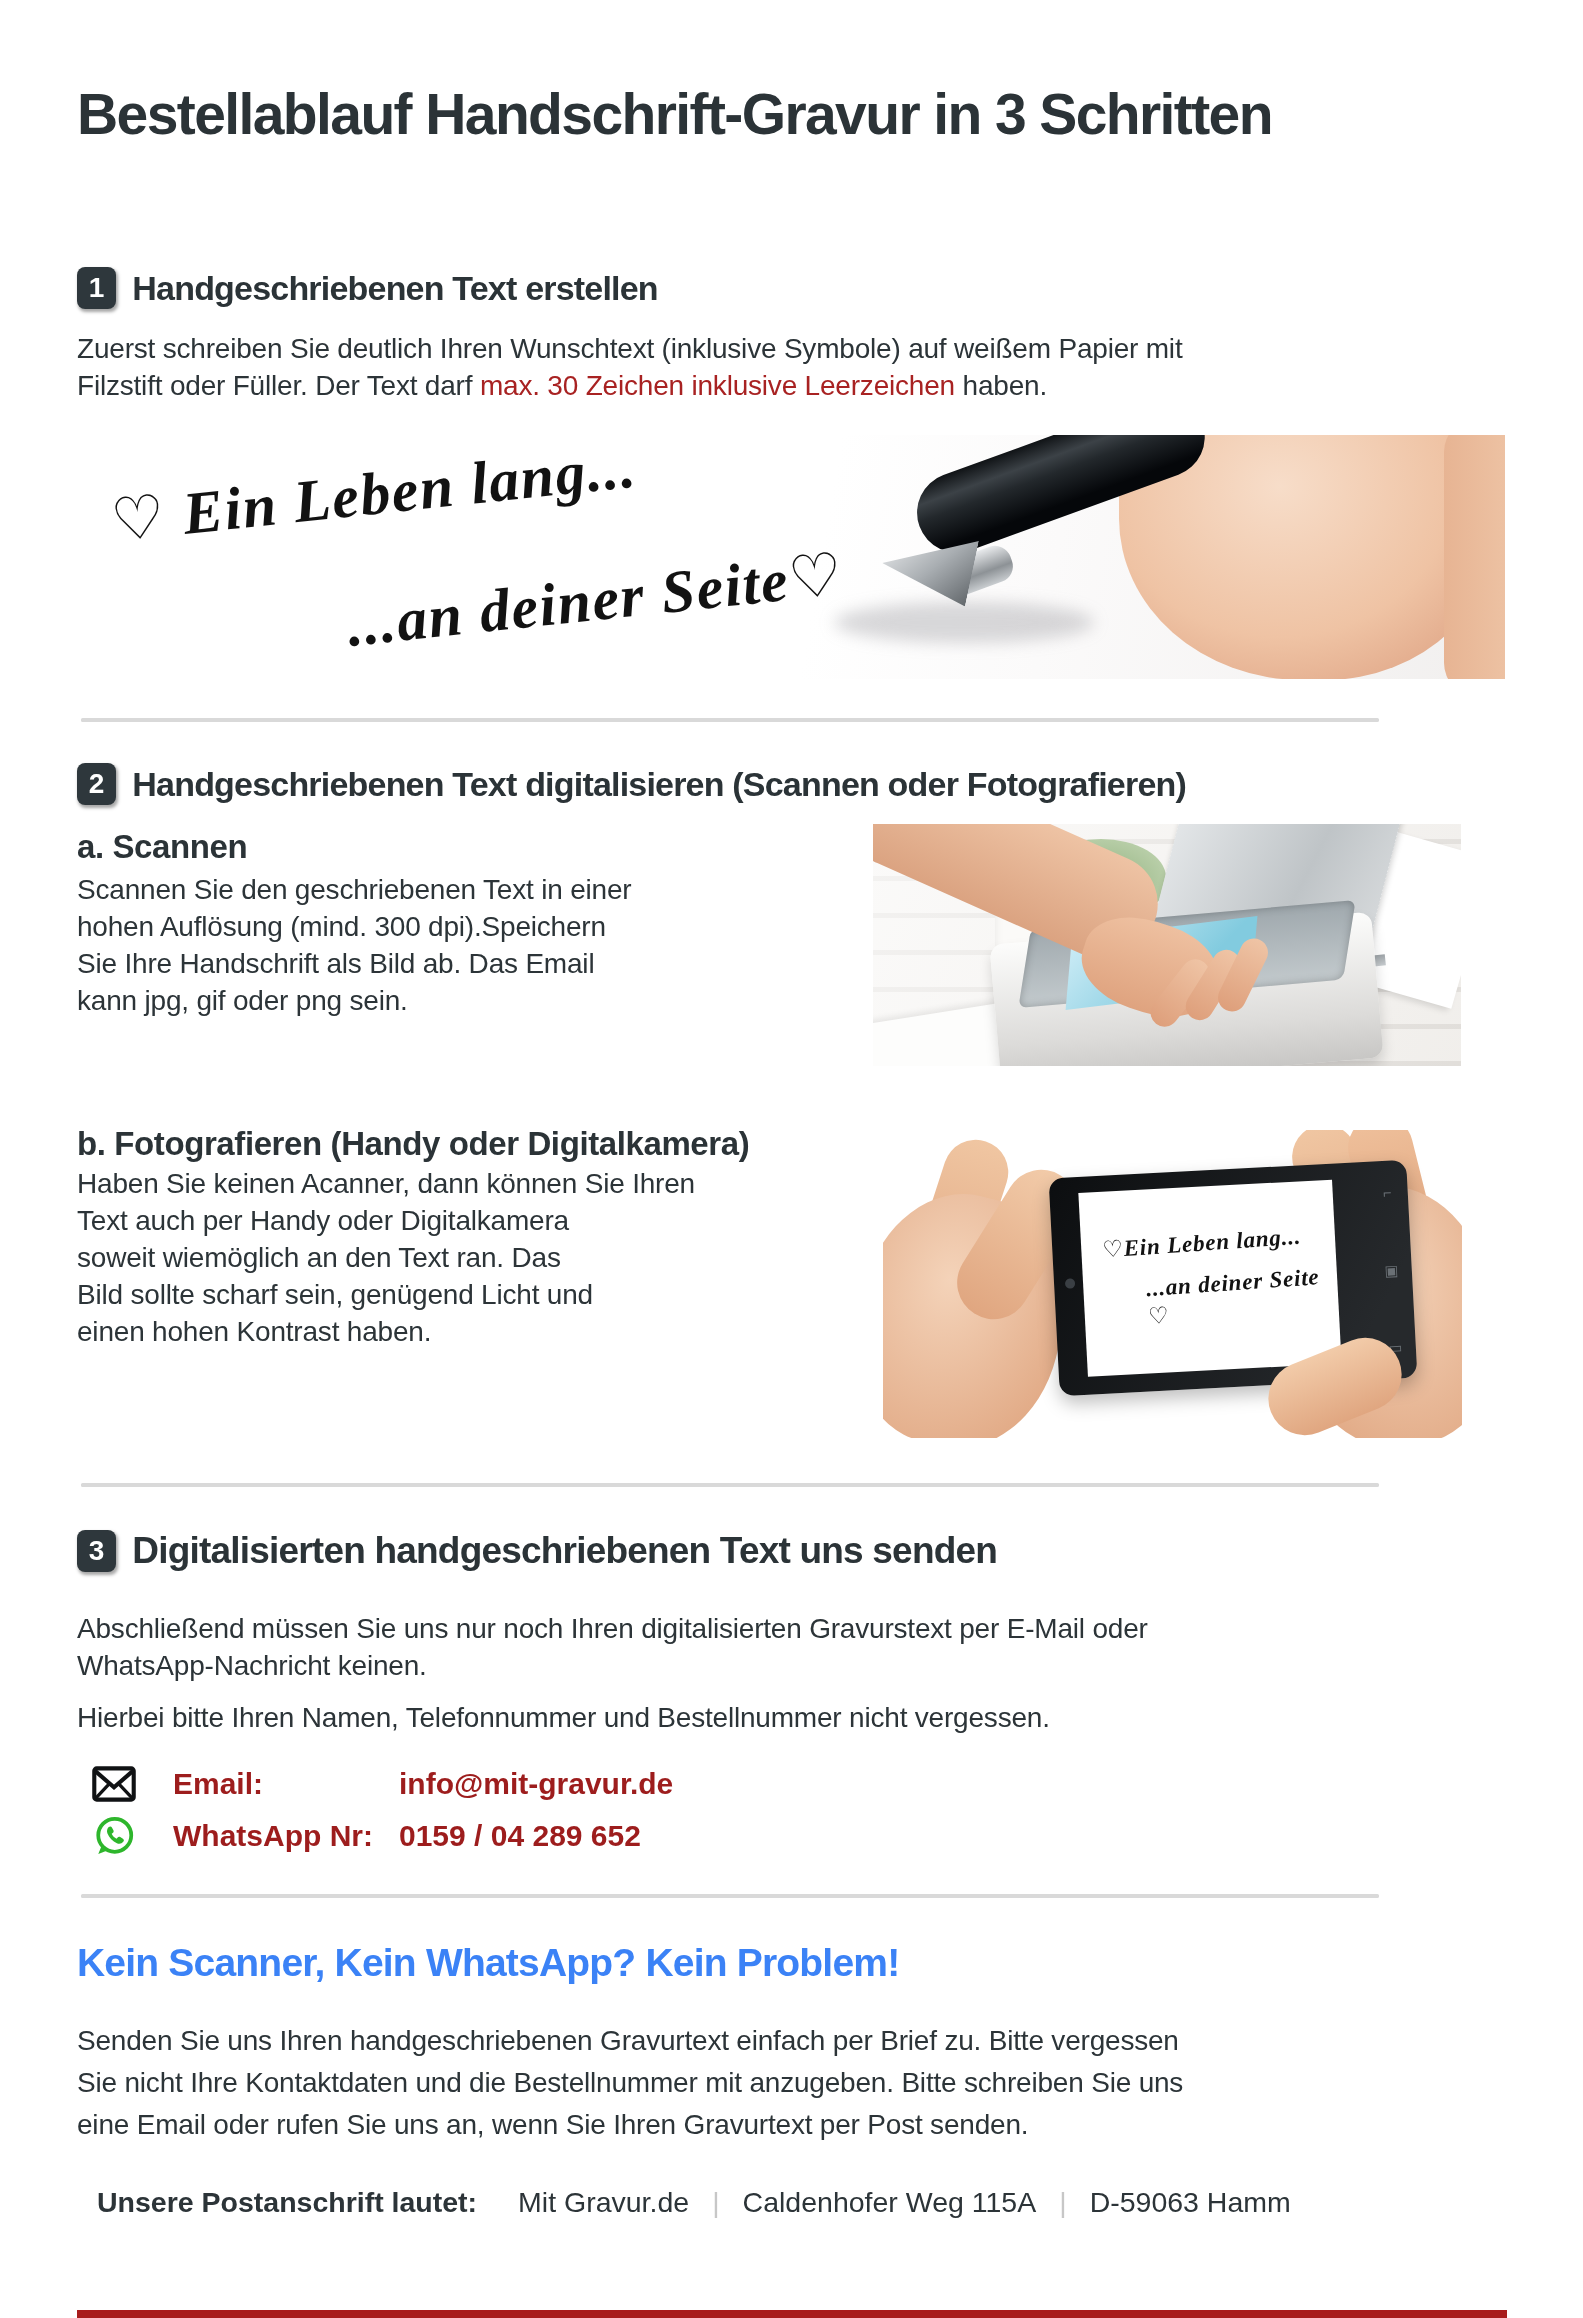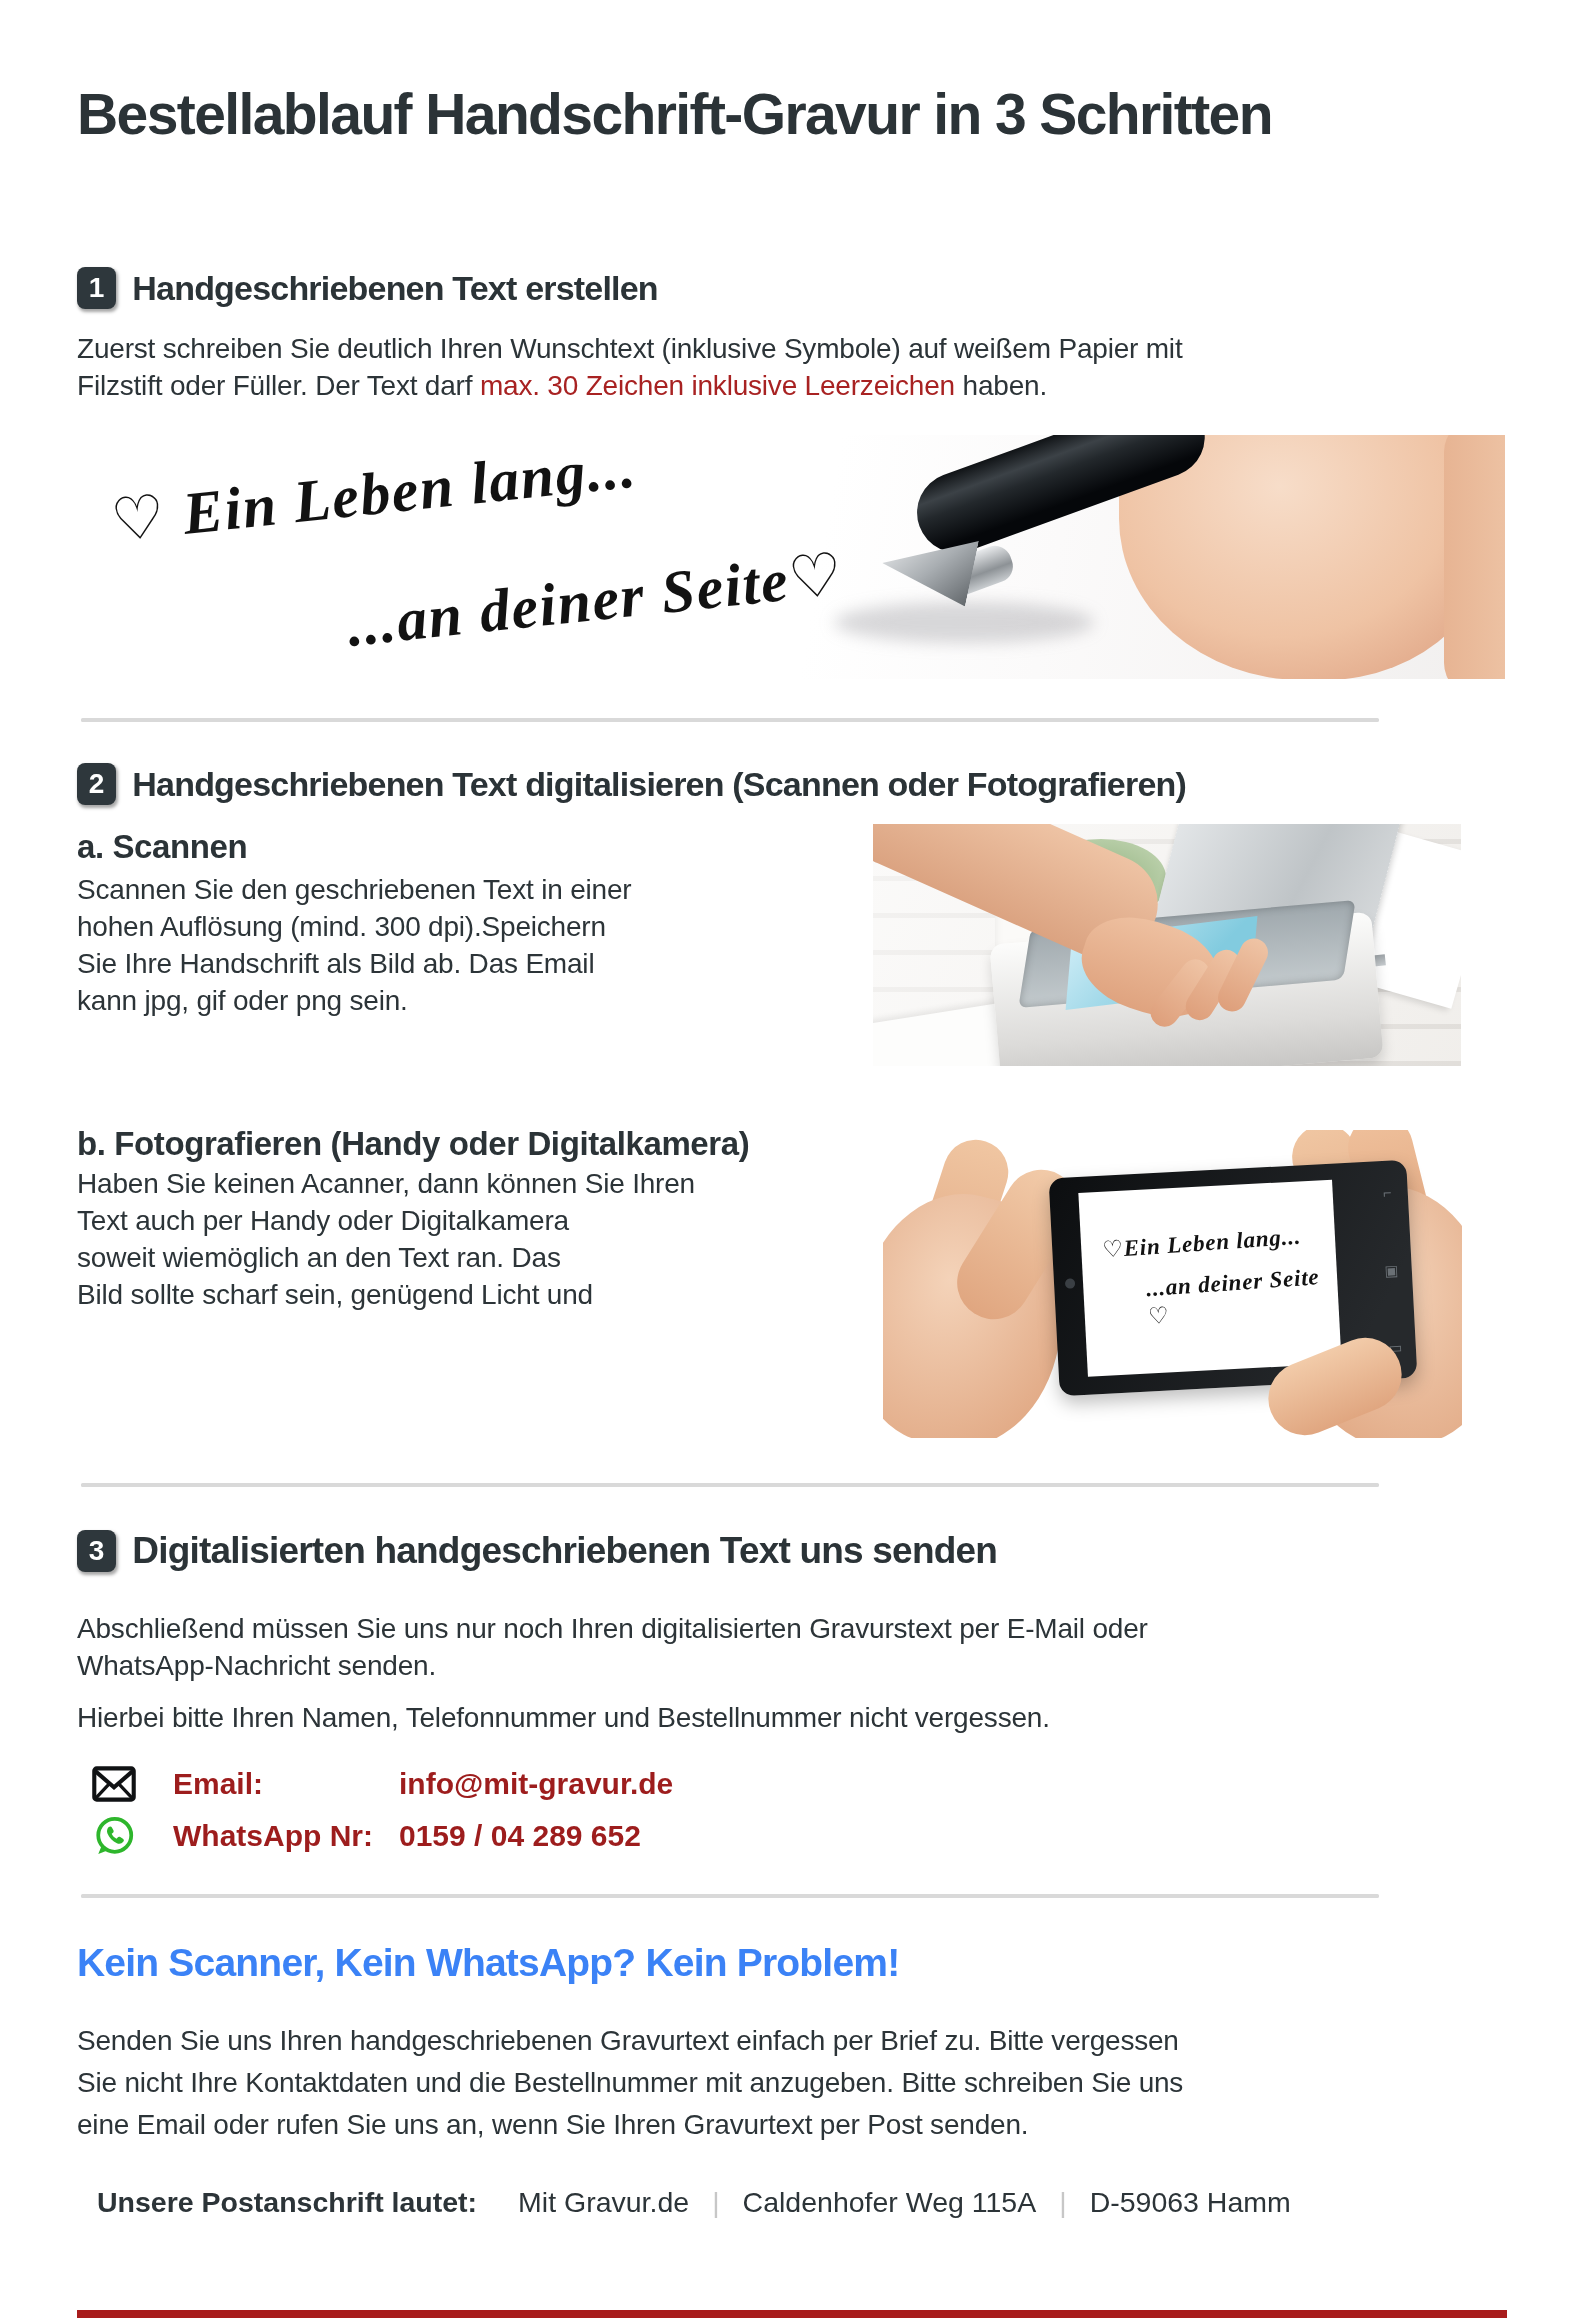--- a/index.html
+++ b/index.html
@@ -176,20 +176,21 @@
     <div class="fng f2"></div>
     <div class="fng f3"></div>
   </div>
 
   <div class="subhead" style="left:77px;top:1125px;">b. Fotografieren (Handy oder Digitalkamera)</div>
   <div class="body-par" style="left:77px;top:1165px;">
     <div class="ln">Haben Sie keinen Acanner, dann können Sie Ihren</div>
     <div class="ln">Text auch per Handy oder Digitalkamera</div>
     <div class="ln">soweit wiemöglich an den Text ran. Das</div>
     <div class="ln">Bild sollte scharf sein, genügend Licht und</div>
+    <div class="ln">einen hohen Kontrast haben.</div>
   </div>
 
   <div class="photo3">
     <div class="fing-l2"></div>
     <div class="palm-l"></div>
     <div class="thumb-l"></div>
     <div class="fing-r1"></div>
     <div class="fing-r2"></div>
     <div class="palm-r"></div>
     <div class="phone">
@@ -208,21 +209,21 @@
   </div>
 
   <div class="divider" style="top:1483px;"></div>
 
   <div class="step-row" style="left:77px;top:1530px;">
     <div class="badge">3</div>
     <div class="step-heading big">Digitalisierten handgeschriebenen Text uns senden</div>
   </div>
   <div class="body-par" style="left:77px;top:1610px;">
     <div class="ln">Abschließend müssen Sie uns nur noch Ihren digitalisierten Gravurstext per E-Mail oder</div>
-    <div class="ln">WhatsApp-Nachricht senden.</div>
+    <div class="ln">WhatsApp-Nachricht keinen.</div>
   </div>
   <div class="body-par" style="left:77px;top:1699px;">
     <div class="ln">Hierbei bitte Ihren Namen, Telefonnummer und Bestellnummer nicht vergessen.</div>
   </div>
 
   <div class="contact-row" style="top:1760px;">
     <div class="contact-icon">
       <svg viewBox="0 0 56 48">
           <rect x="4" y="5" width="48" height="38" rx="3" fill="none" stroke="#101214" stroke-width="5"></rect>
           <path d="M6 9 L28 28 L50 9" fill="none" stroke="#101214" stroke-width="5" stroke-linecap="round"></path>

